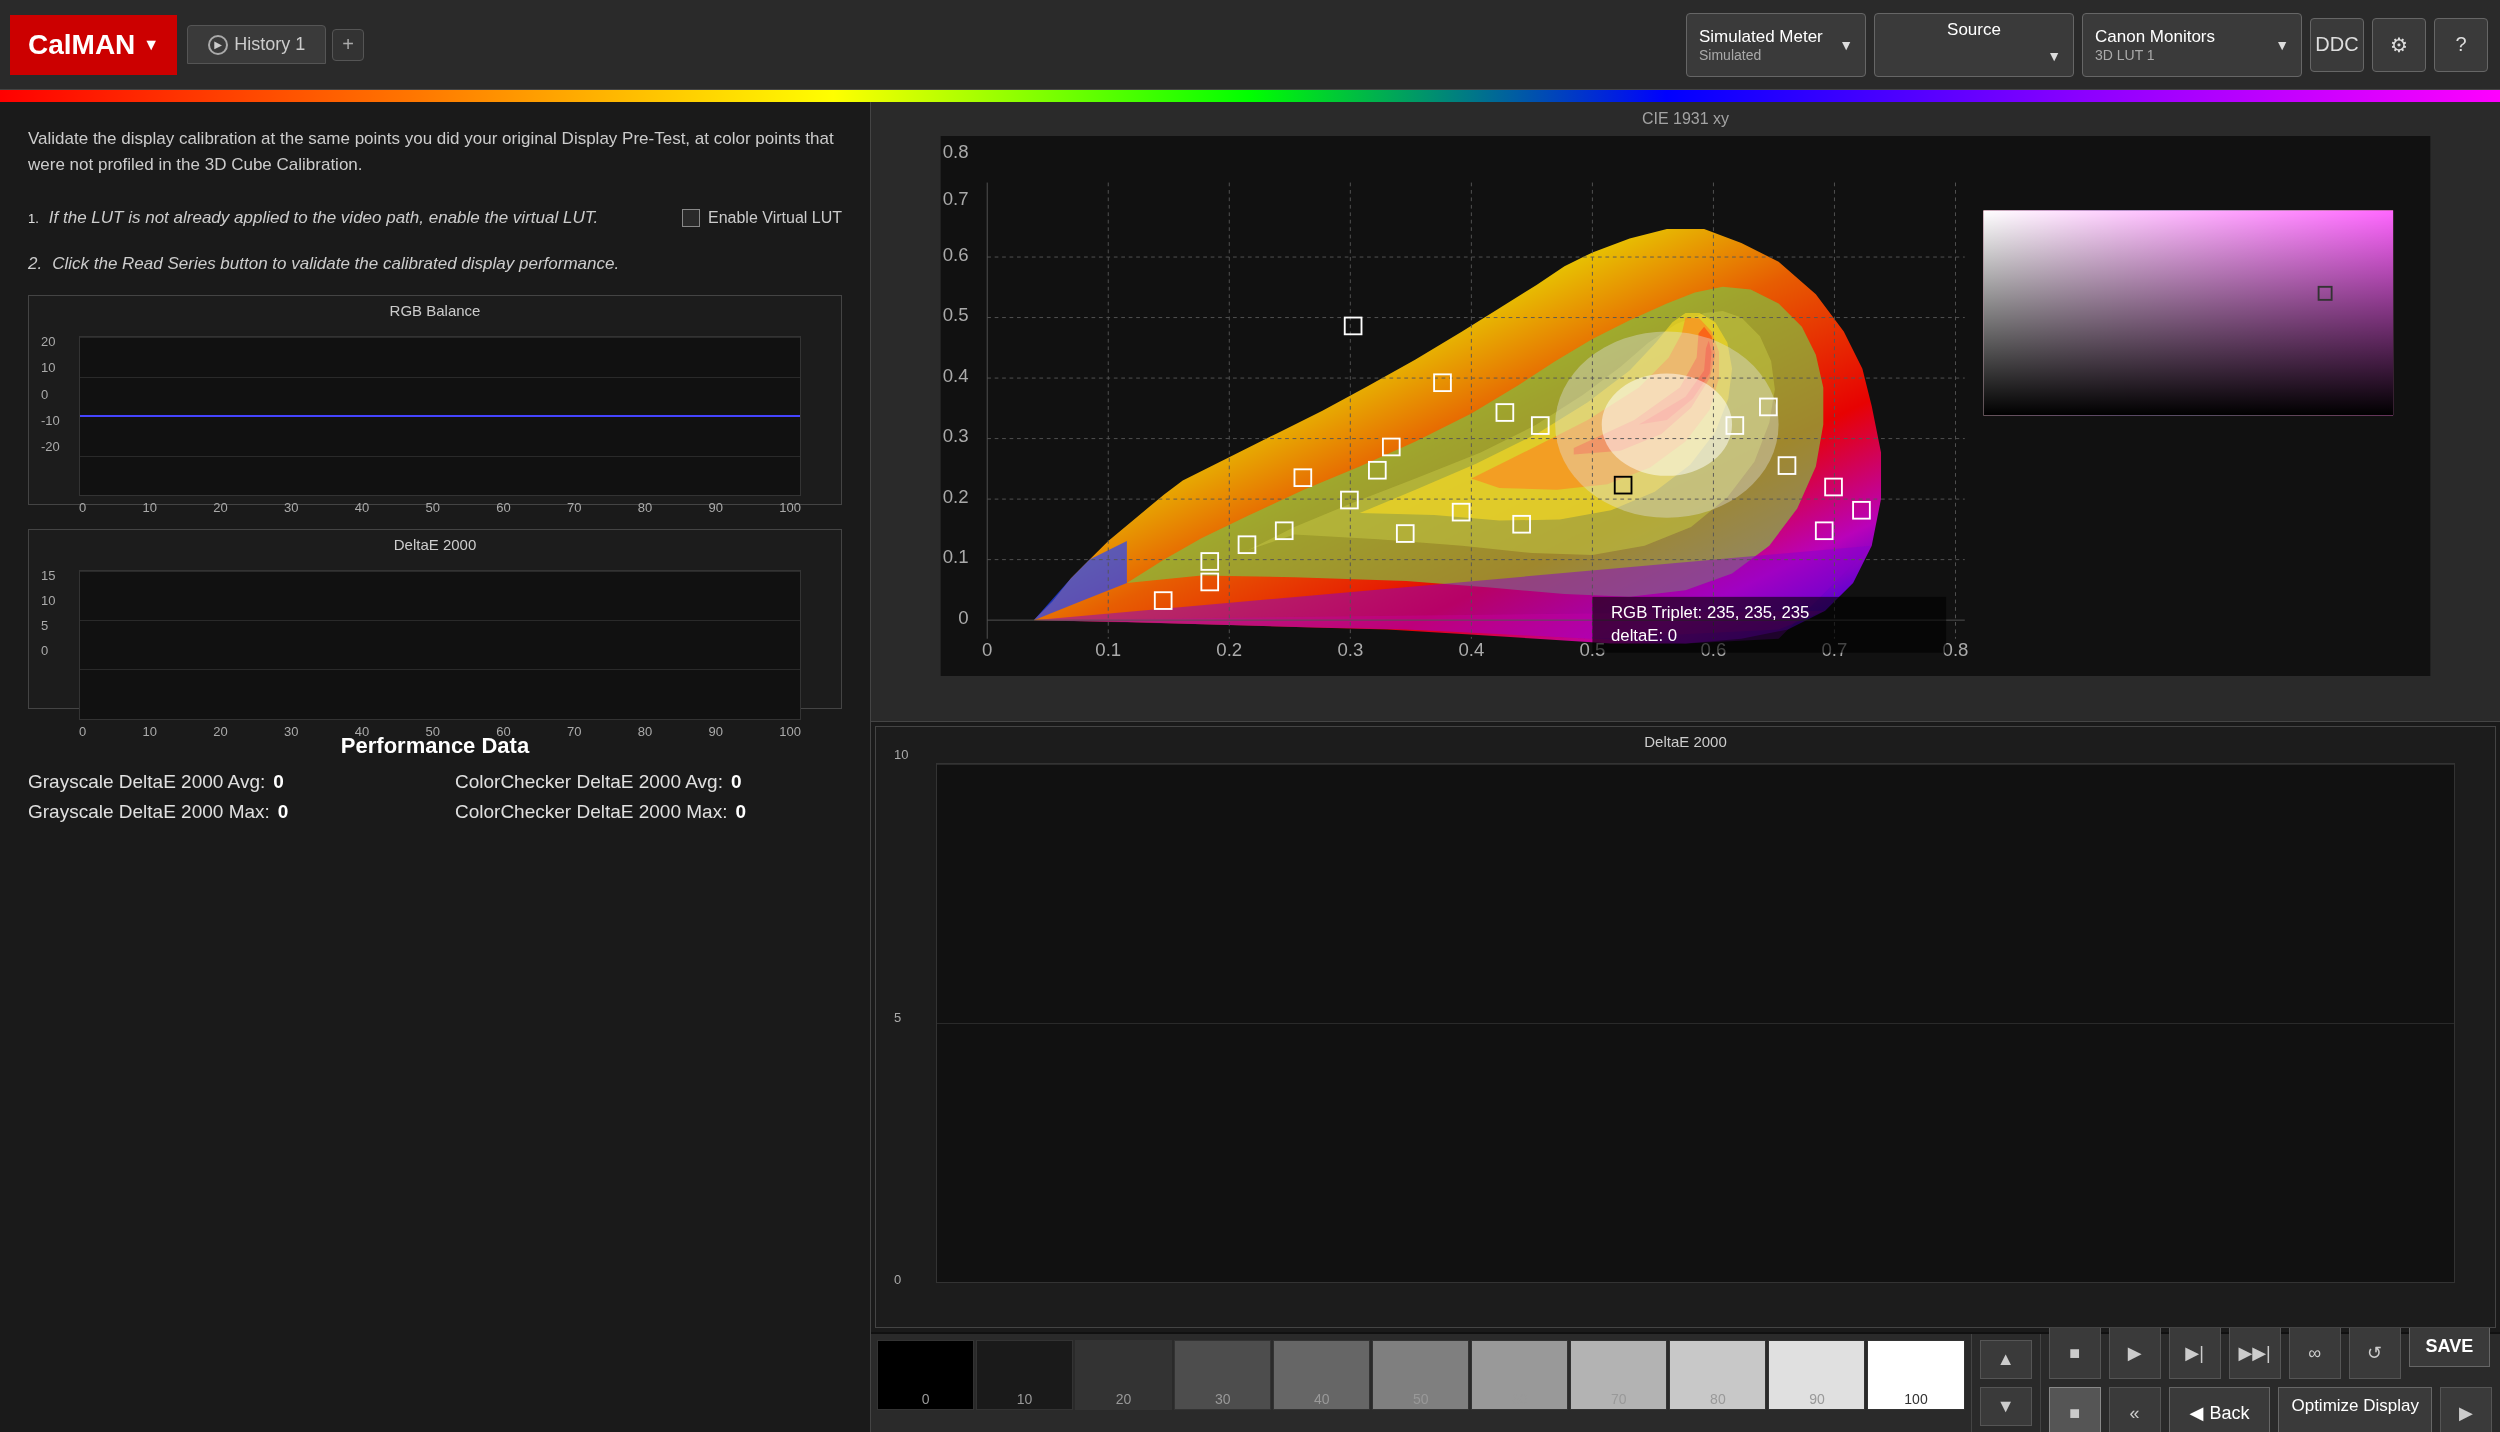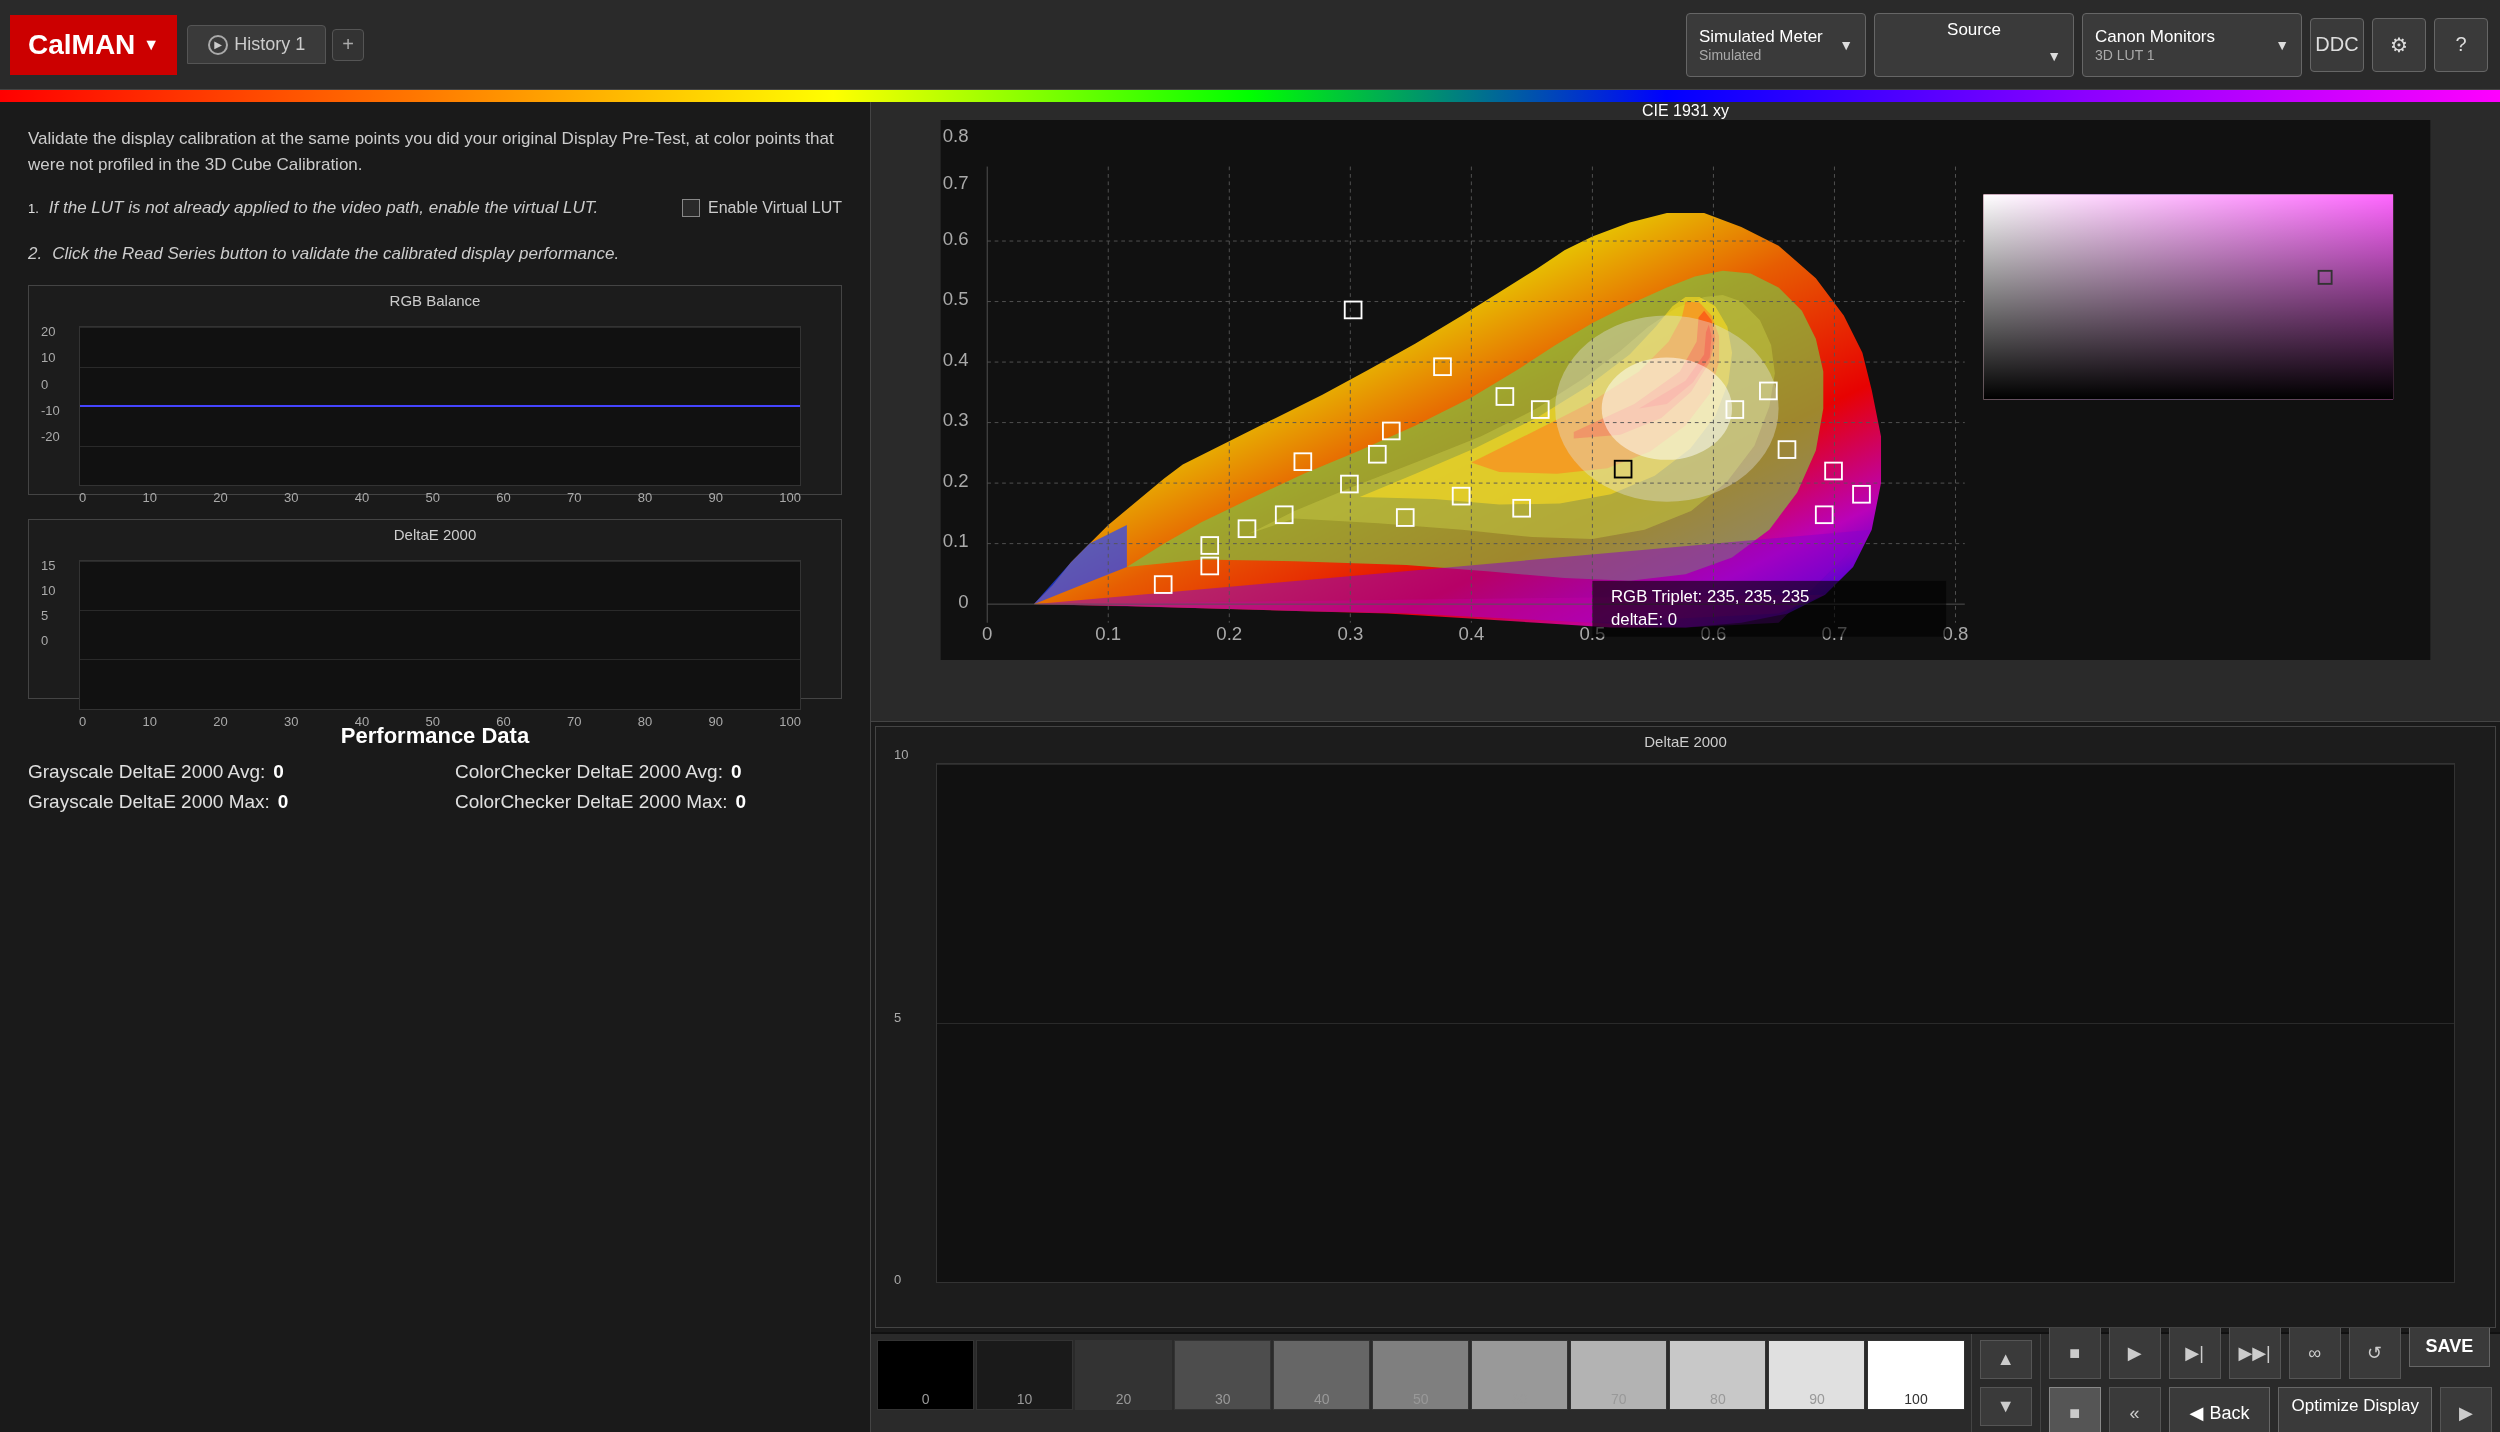--- a/index.html
+++ b/index.html
@@ -159,20 +159,21 @@
       font-size: 40px;
       font-weight: normal;
       color: #ffffff;
       margin-bottom: 8px;
     }
 
     .description {
       font-size: 17px;
       color: #cccccc;
       line-height: 1.5;
+      margin-bottom: 10px;
     }
 
     .instruction {
       font-size: 17px;
       color: #cccccc;
       margin: 5px 0;
       display: flex;
       align-items: center;
       gap: 10px;
       font-style: italic;
@@ -310,21 +311,22 @@
     .cie-container {
       flex: 0 0 620px;
       position: relative;
       background: #2a2a2a;
       border-bottom: 1px solid #444;
     }
 
     .cie-title {
       text-align: center;
       font-size: 16px;
-      color: #ffffff;
+      color: #a3a3a3;
+      padding: 8px;
     }
 
     .cie-diagram {
       position: relative;
       margin: 0 auto;
       width: 100%;
       height: 540px;
     }
 
     .control-btn {

